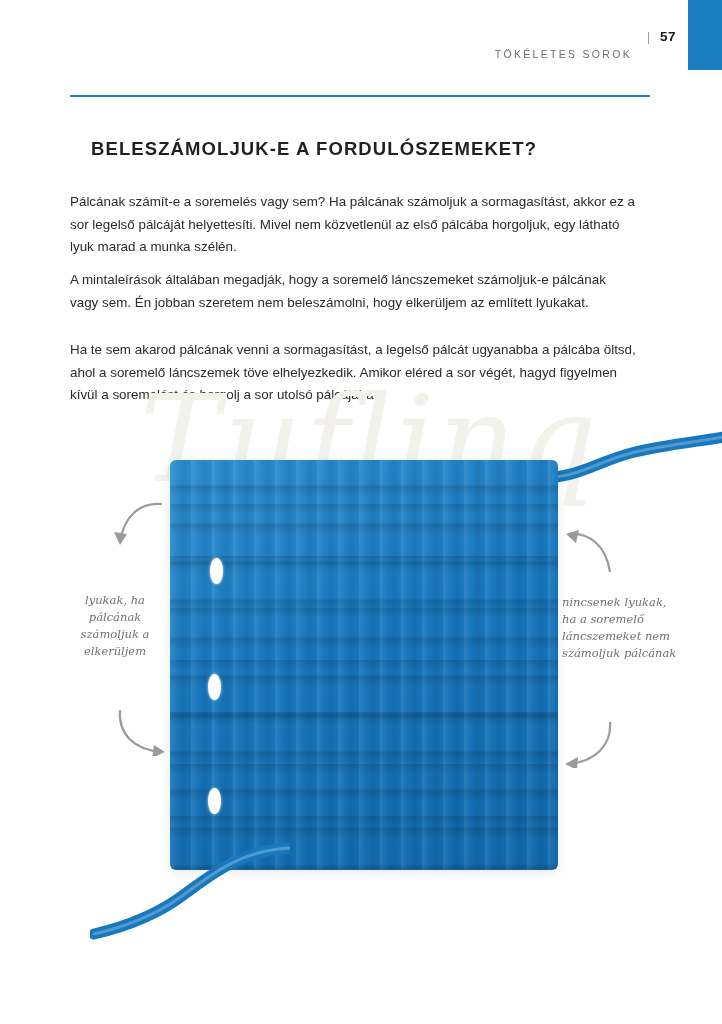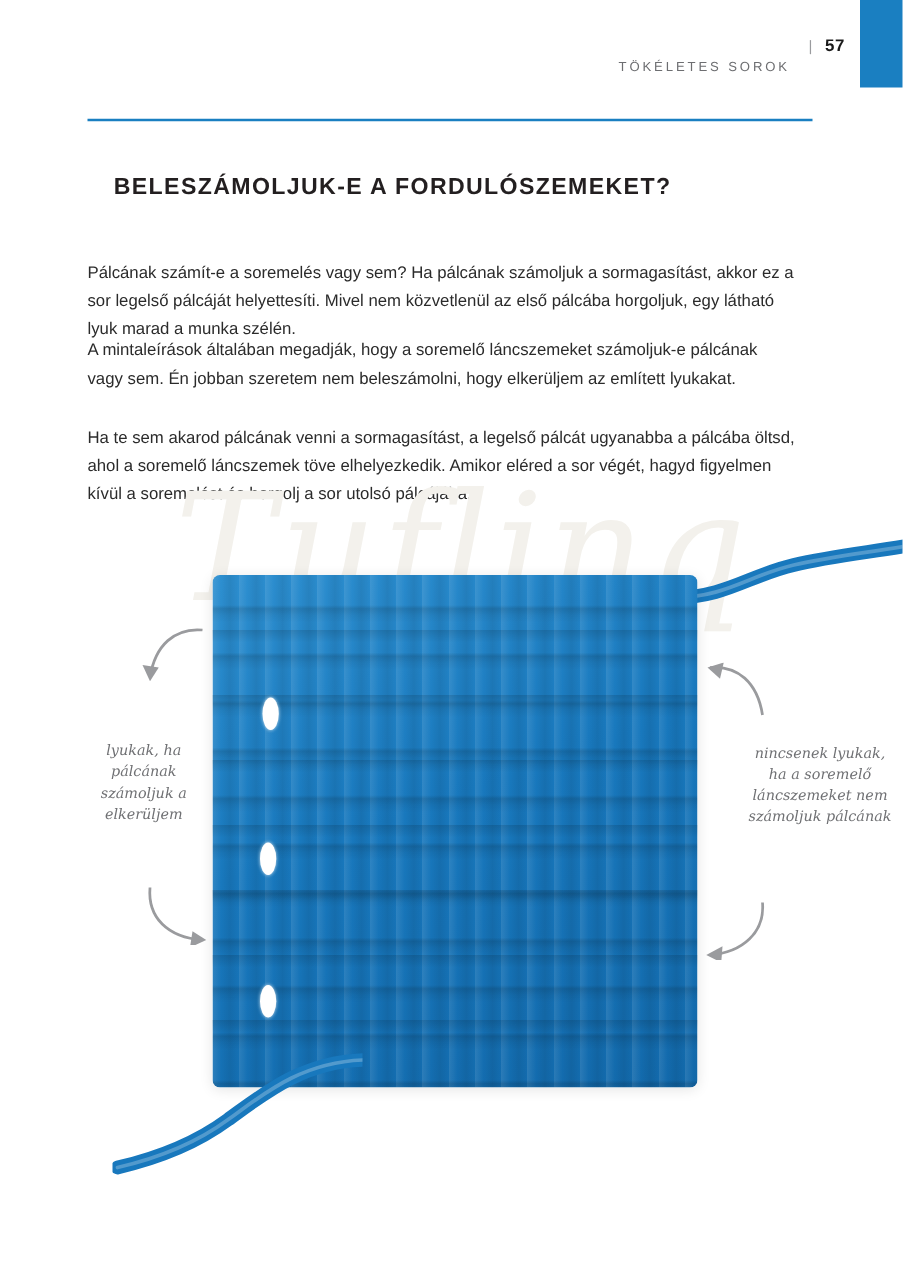--- a/index.html
+++ b/index.html
@@ -85,21 +85,21 @@
   
   .body-copy {
     position: absolute;
     left: 70px;
     width: 566px;
     font-size: 13.4px;
     line-height: 22.5px;
     color: #2b2b2b;
     font-weight: 300;
   }
-  .p1 { top: 188px; margin-top: 19px; }
+  .p1 { top: 172px; margin-top: 19px; }
   .p2 { top: 256px; }
   .p3 { top: 326px; }
 
   
   .watermark {
     position: absolute;
     top: 370px;
     left: 140px;
     width: 440px;
     height: 190px;
@@ -199,22 +199,21 @@
   .caption-left {
     top: 592px;
     left: 60px;
     width: 110px;
     text-align: center;
   }
   .caption-right {
     top: 594px;
     left: 562px;
     width: 120px;
-    text-align: center;
-    margin-left: 34px;
+    text-align: left;
   }
 
   .arrow-svg { position: absolute; }
   .arrow-l1 { top: 500px; left: 110px; }
   .arrow-l2 { top: 706px; left: 110px; }
   .arrow-r1 { top: 530px; left: 560px; }
   .arrow-r2 { top: 718px; left: 560px; }
 </style>
 </head>
 <body>

